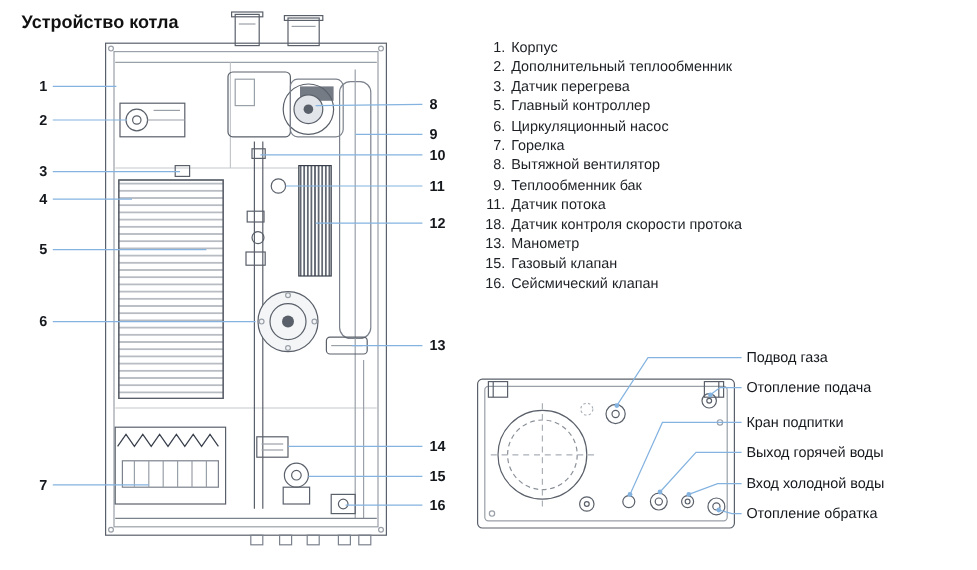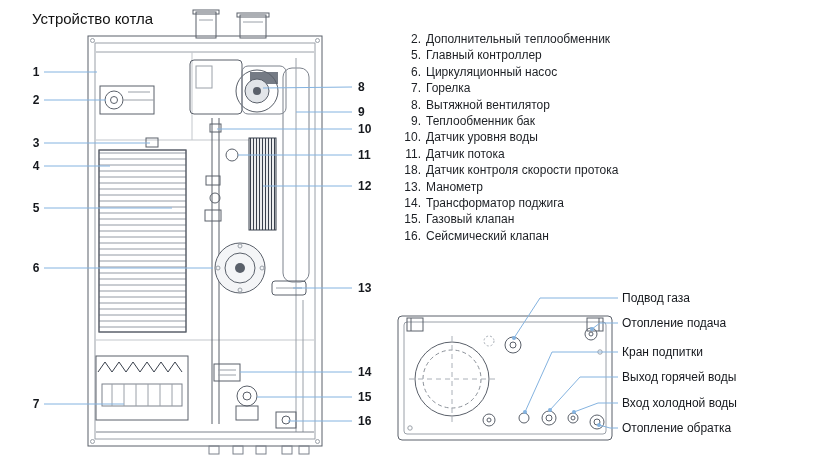--- a/index.html
+++ b/index.html
@@ -1,21 +1,21 @@
 <!DOCTYPE html>
 <html><head>
 <meta charset="utf-8">
 <style>
   html,body{margin:0;padding:0;}
   body{
     width:814px;height:475px;position:relative;background:#ffffff;
     font-family:"Liberation Sans",sans-serif;overflow:hidden;color:#15181d;
   }
   .title{
-    position:absolute;left:32px;top:10px;font-size:15px;font-weight:normal;color:#111;
+    position:absolute;left:18px;top:10px;font-size:15px;font-weight:bold;color:#111;
   }
   svg.art{position:absolute;left:0;top:0;}
   .legend{
     position:absolute;left:401px;top:31px;margin:0;padding:0;list-style:none;
   }
   .legend li{font-size:12px;line-height:16.4px;white-space:nowrap;color:#1d2025;}
   .ln{display:inline-block;min-width:20px;text-align:right;margin-right:5px;}
   .num{font-family:"Liberation Sans",sans-serif;font-size:12px;font-weight:bold;fill:#15181d;}
   .plabel{font-family:"Liberation Sans",sans-serif;font-size:12px;fill:#15181d;}
 </style>
@@ -243,26 +243,26 @@
     <text class="plabel" x="622" y="302">Подвод газа</text>
     <text class="plabel" x="622" y="327">Отопление подача</text>
     <text class="plabel" x="622" y="356">Кран подпитки</text>
     <text class="plabel" x="622" y="381">Выход горячей воды</text>
     <text class="plabel" x="622" y="407">Вход холодной воды</text>
     <text class="plabel" x="622" y="432">Отопление обратка</text>
   </g>
 </svg>
 
 <ul class="legend">
+  <li><span class="ln">1.</span><span>Корпус</span></li>
   <li><span class="ln">2.</span><span>Дополнительный теплообменник</span></li>
+  <li><span class="ln">3.</span><span>Датчик перегрева</span></li>
   <li><span class="ln">5.</span><span>Главный контроллер</span></li>
   <li><span class="ln">6.</span><span>Циркуляционный насос</span></li>
   <li><span class="ln">7.</span><span>Горелка</span></li>
   <li><span class="ln">8.</span><span>Вытяжной вентилятор</span></li>
   <li><span class="ln">9.</span><span>Теплообменник бак</span></li>
-  <li><span class="ln">10.</span><span>Датчик уровня воды</span></li>
   <li><span class="ln">11.</span><span>Датчик потока</span></li>
   <li><span class="ln">18.</span><span>Датчик контроля скорости протока</span></li>
   <li><span class="ln">13.</span><span>Манометр</span></li>
-  <li><span class="ln">14.</span><span>Трансформатор поджига</span></li>
   <li><span class="ln">15.</span><span>Газовый клапан</span></li>
   <li><span class="ln">16.</span><span>Сейсмический клапан</span></li>
 </ul>
 
 </body></html>

